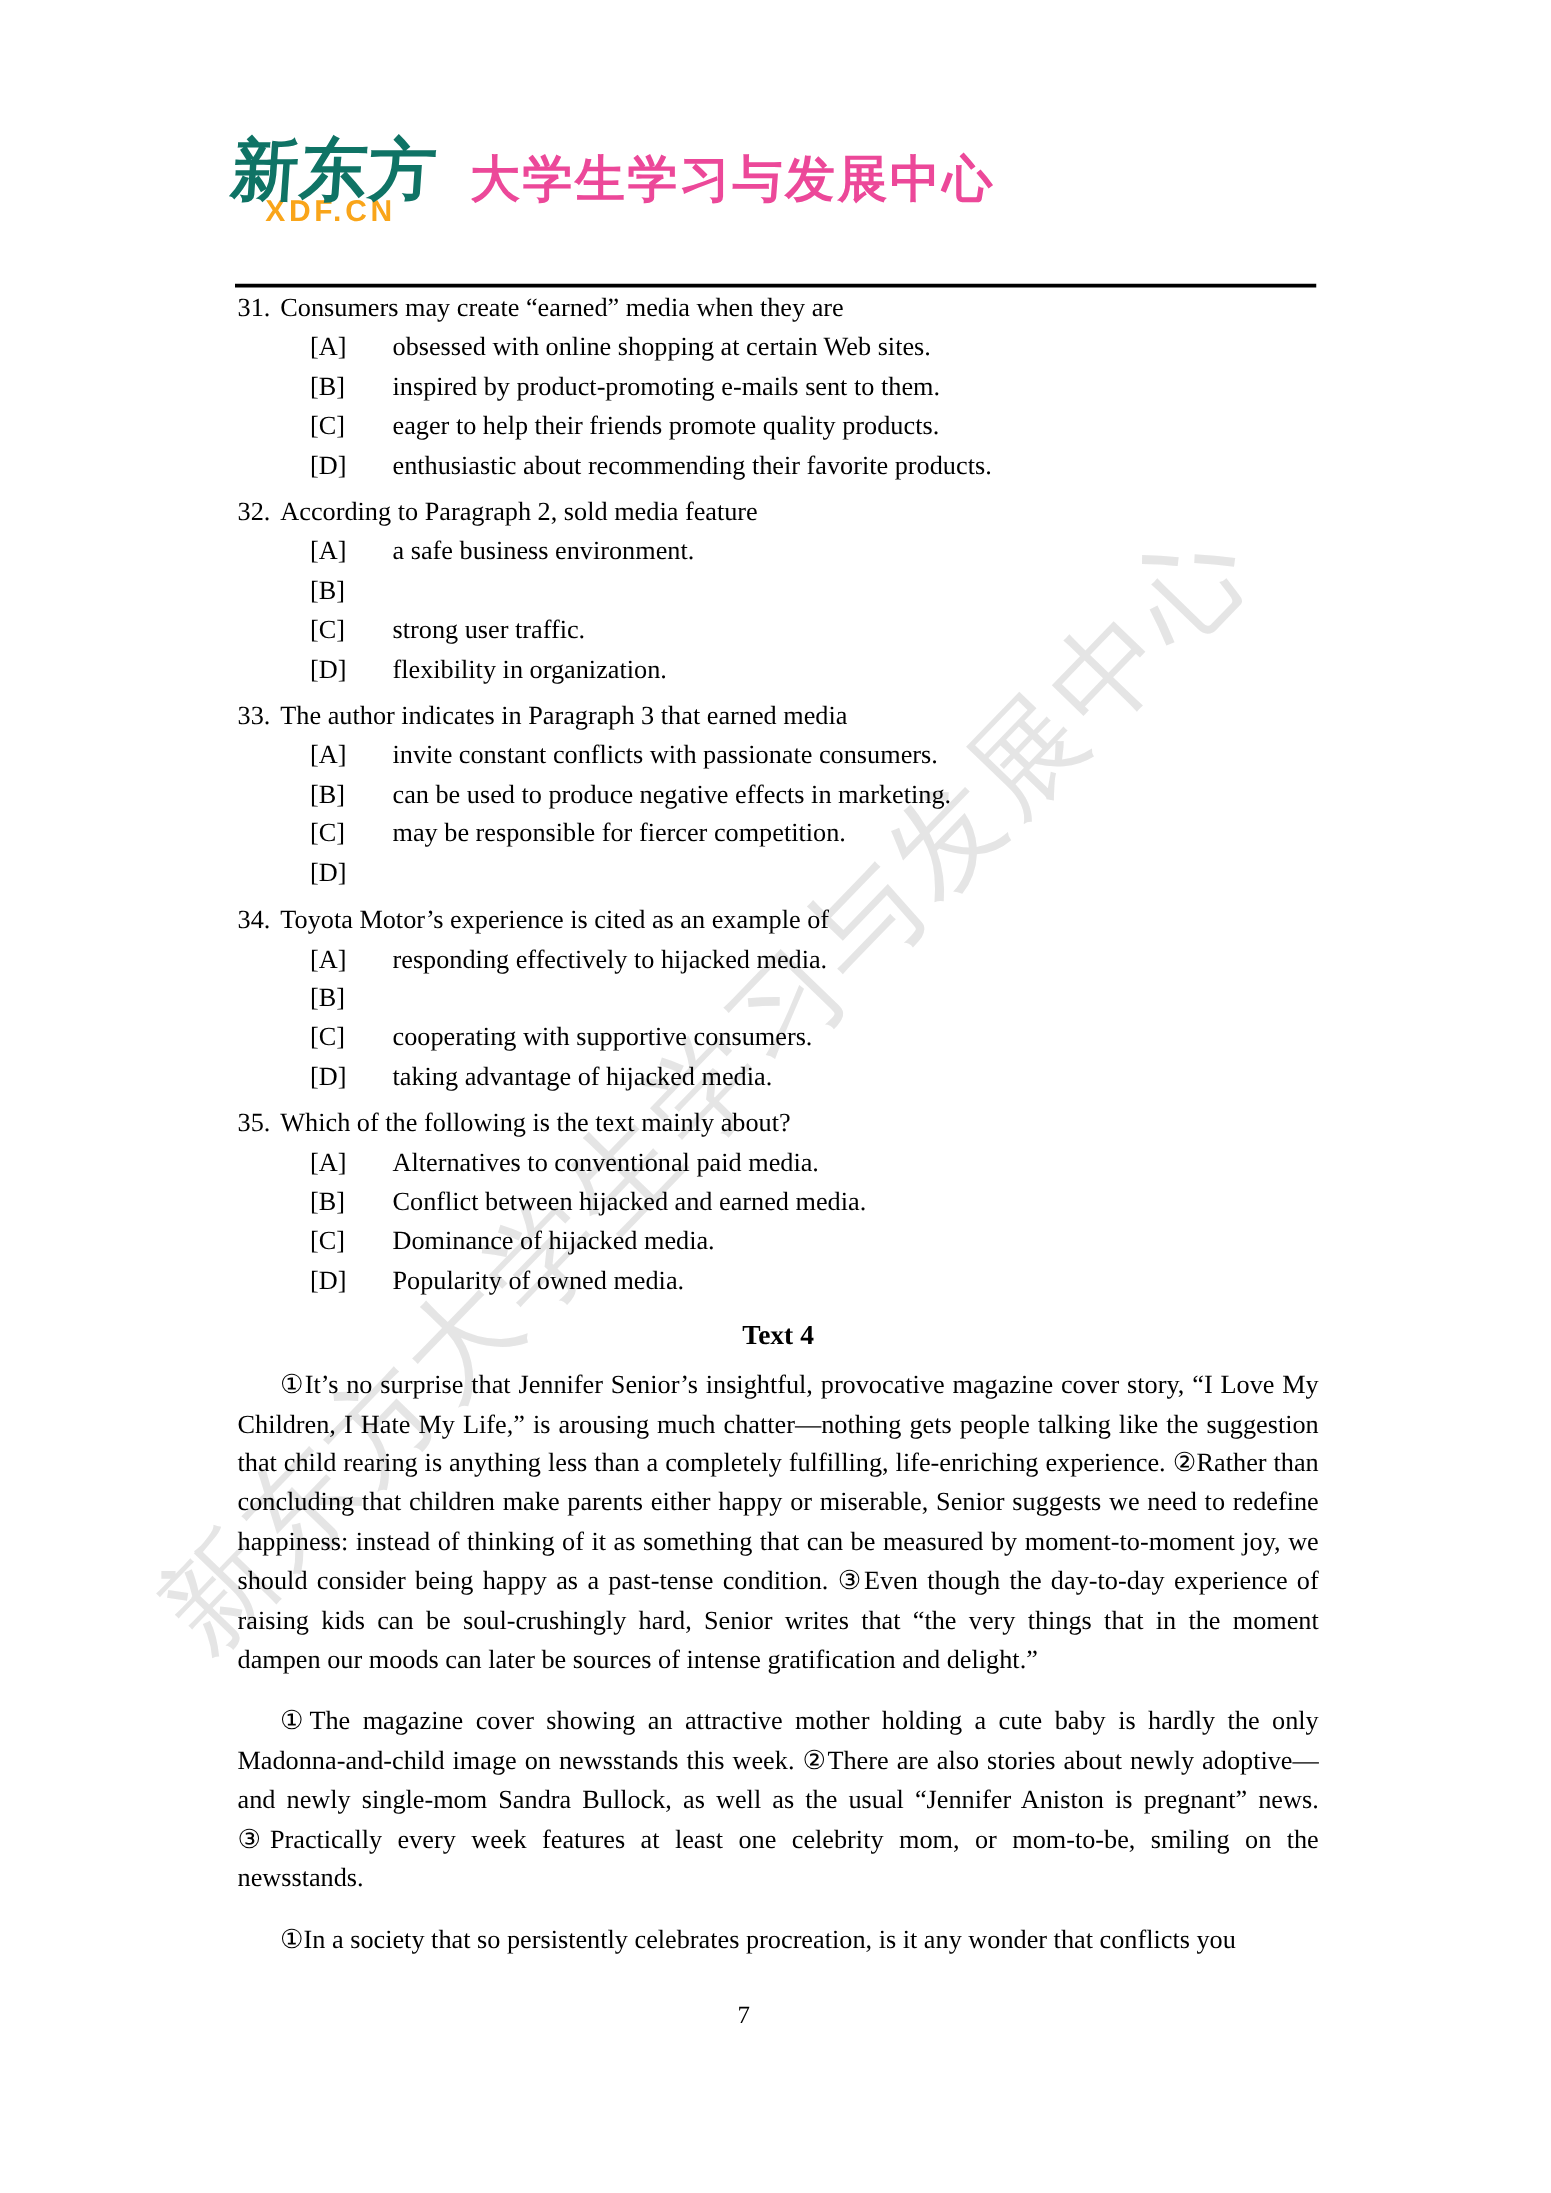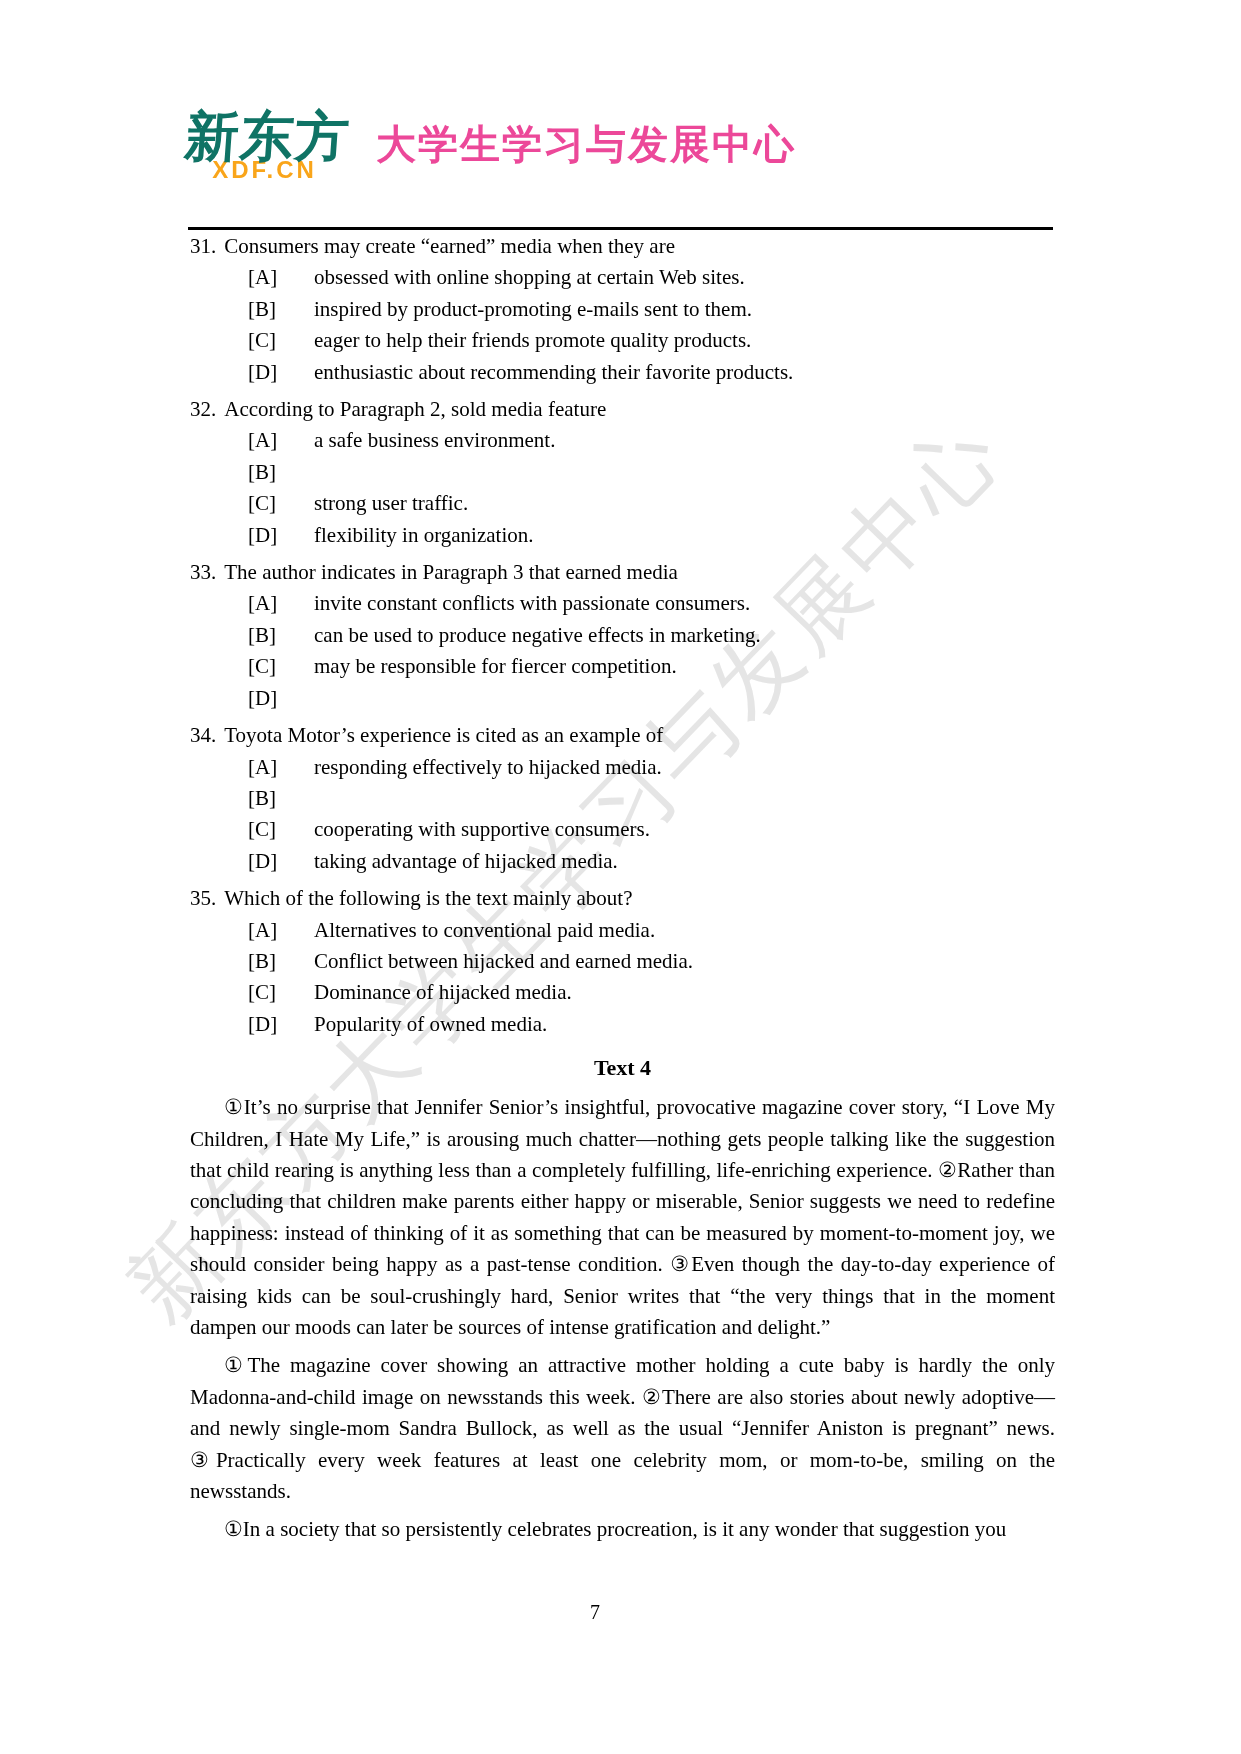--- a/index.html
+++ b/index.html
@@ -77,21 +77,21 @@
   .text-title {
     text-align:center; font-weight:bold; font-size:22px;
     margin-top:12px; line-height:32px;
   }
   .passage p {
     margin:0; margin-top:8px;
     text-align:justify;
     text-indent:34px;
     font-family:Liberation Serif, serif;
   }
-  .passage p + p { margin-top:7px; }
+  .passage p + p { margin-top:18px; }
 
   
   .footer {
     position:absolute; left:190px; top:1597px; width:810px;
     text-align:center; font-size:20px; line-height:30px;
     z-index:1;
   }
 </style>
 </head>
 <body>
@@ -221,21 +221,21 @@
       <div class="option">
         <span class="opt-label">[D]</span>
         <span class="opt-text">Popularity of owned media.</span>
       </div>
     </div>
 
     <div class="text-title">Text 4</div>
     <div class="passage">
       <p>①It’s no surprise that Jennifer Senior’s insightful, provocative magazine cover story, “I Love My Children, I Hate My Life,” is arousing much chatter—nothing gets people talking like the suggestion that child rearing is anything less than a completely fulfilling, life-enriching experience. ②Rather than concluding that children make parents either happy or miserable, Senior suggests we need to redefine happiness: instead of thinking of it as something that can be measured by moment-to-moment joy, we should consider being happy as a past-tense condition. ③Even though the day-to-day experience of raising kids can be soul-crushingly hard, Senior writes that “the very things that in the moment dampen our moods can later be sources of intense gratification and delight.”</p>
       <p>①The magazine cover showing an attractive mother holding a cute baby is hardly the only Madonna-and-child image on newsstands this week. ②There are also stories about newly adoptive—and newly single-mom Sandra Bullock, as well as the usual “Jennifer Aniston is pregnant” news. ③Practically every week features at least one celebrity mom, or mom-to-be, smiling on the newsstands.</p>
-      <p>①In a society that so persistently celebrates procreation, is it any wonder that suggestion you</p>
+      <p>①In a society that so persistently celebrates procreation, is it any wonder that conflicts you</p>
     </div>
 
   </div>
 
   <div class="footer">
     <span>7</span>
   </div>
 
 </div>
 

